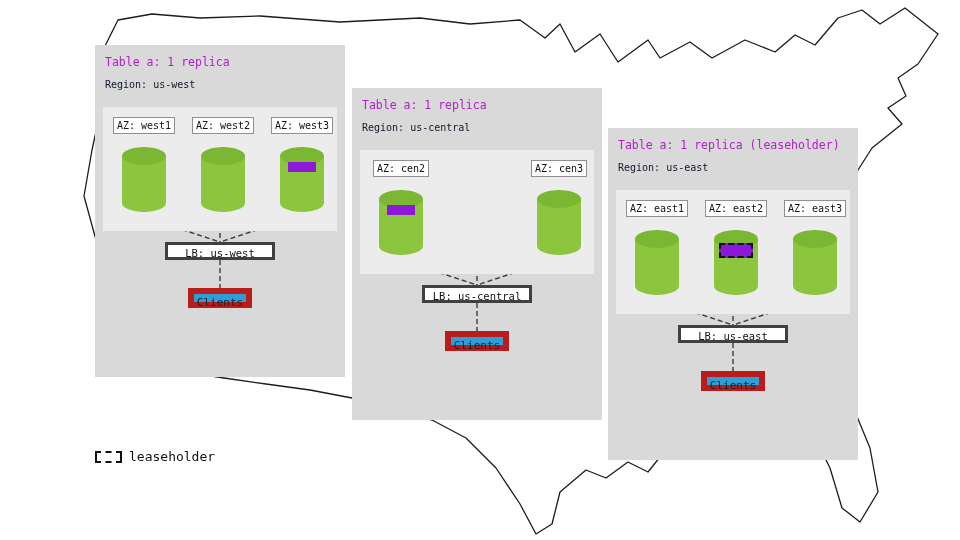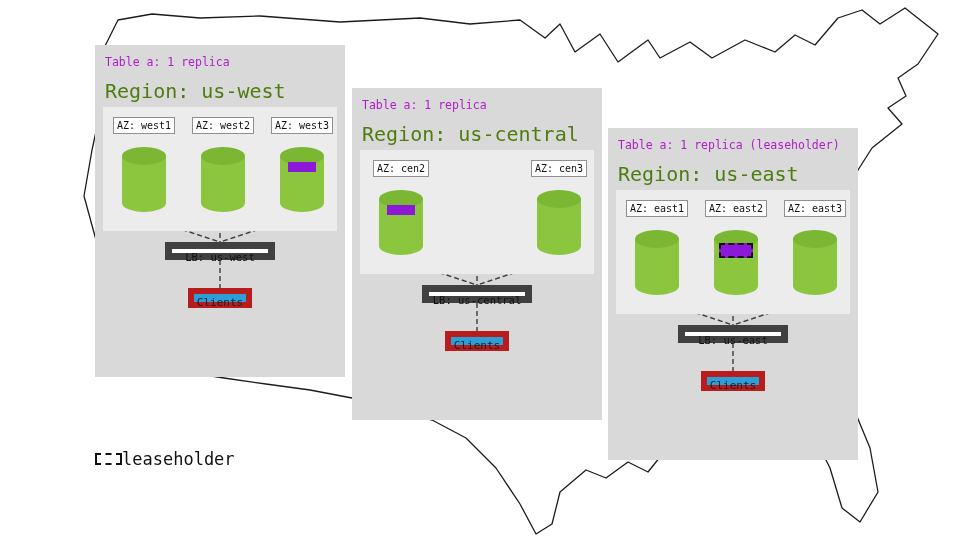--- a/index.html
+++ b/index.html
@@ -18,21 +18,21 @@
   .panel-west    { left:95px;  top:45px;  }
   .panel-central { left:352px; top:88px;  }
   .panel-east    { left:608px; top:128px; }
 
   .panel-title {
     position:absolute; left:10px; top:10px;
     font-size:11.5px; color:var(--title,#b01ec8); white-space:nowrap;
   }
   .region-label {
     position:absolute; left:10px; top:34px;
-    font-size:20px; color:#4d7c0f; white-space:nowrap;
+    font-size:10px; color:#0f172a; white-space:nowrap;
   }
   .az-row {
     position:absolute; left:8px; top:62px; width:234px; height:124px;
     background:var(--panel_inner,#ececec);
     display:flex; justify-content:space-between;
     padding:10px 0 0 6px; box-sizing:border-box;
   }
   .az-col { width:70px; display:flex; flex-direction:column; align-items:center; }
   .az-label {
     background:#fff; border:1px solid #8f8f8f;
@@ -44,38 +44,38 @@
     position:absolute; left:50%; top:16px; transform:translateX(-50%);
     width:28px; height:10px; background:var(--replica,#8c18d8);
   }
   .replica-marker.leaseholder {
     width:30px; height:11px; top:14px;
     border:2px dashed #101010;
   }
   .connectors { position:absolute; left:0; top:0; pointer-events:none; }
   .lb-box {
     position:absolute; top:197px; left:70px; width:110px; height:18px;
-    background:#fff; border:7px solid #404040; box-sizing:border-box;
+    background:#fff; border:3px solid #404040; box-sizing:border-box;
     font-size:10.5px; line-height:16px; text-align:center; white-space:nowrap;
   }
   .clients {
     position:absolute; top:243px; left:93px; width:64px; height:20px;
     background:var(--clients,#2e9ed7); border:6px solid #b91c1c; box-sizing:border-box;
     font-size:11px; line-height:18px; text-align:center; color:#08242f;
   }
   .clients::before, .clients::after {
     content:""; position:absolute; left:-1px; top:-1px; right:-1px; bottom:-1px;
     background:var(--clients,#2e9ed7); border:1px solid #ffffff;
   }
   .clients::before { transform:translate(3px,3px); z-index:-1; }
   .clients::after  { transform:translate(6px,6px); z-index:-2; }
 
   .legend {
     position:absolute; left:95px; top:449px;
-    display:flex; align-items:center; font-size:17px;
+    display:flex; align-items:center; gap:7px; font-size:13px;
   }
   .legend-swatch {
     width:27px; height:12px; box-sizing:border-box;
     border:2px dashed #101010; background:#fff;
   }
 </style>
 </head>
 <body>
 
 <svg class="map-svg" width="960" height="540" viewBox="0 0 960 540">

